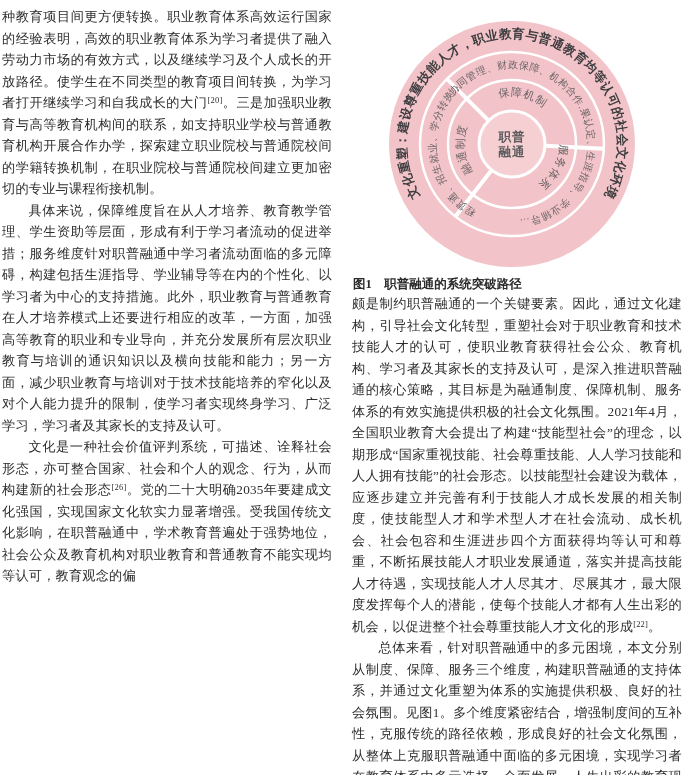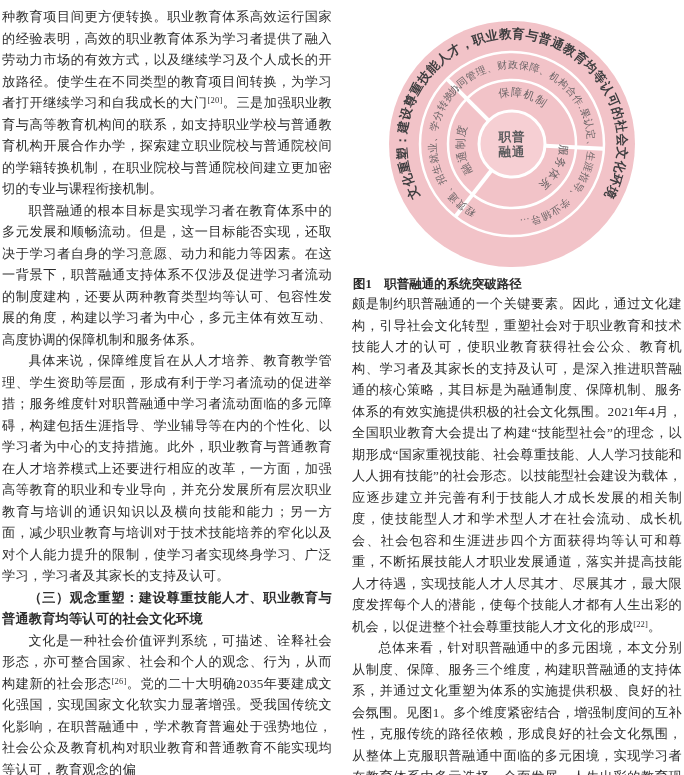--- a/index.html
+++ b/index.html
@@ -45,23 +45,21 @@
   .ring-inner-text{font-size:11px;fill:#6a6466;letter-spacing:1px;}
   .center-text{font-size:12.5px;font-weight:bold;fill:#5b5b5d;letter-spacing:1px;}
 </style>
 </head>
 <body>
 
 <div class="page">
 
   <div class="col col-left" id="left-column-text">
       <p class="para noindent"><span>种教育项目间更方便转换。职业教育体系高效运行国家的经验表明，高效的职业教育体系为学习者提供了融入劳动力市场的有效方式，以及继续学习及个人成长的开放路径。使学生在不同类型的教育项目间转换，为学习者打开继续学习和自我成长的大门</span><sup>[20]</sup><span>。三是加强职业教育与高等教育机构间的联系，如支持职业学校与普通教育机构开展合作办学，探索建立职业院校与普通院校间的学籍转换机制，在职业院校与普通院校间建立更加密切的专业与课程衔接机制。</span></p>
-      <p class="para"><span>职普融通的根本目标是实现学习者在教育体系中的多元发展和顺畅流动。但是，这一目标能否实现，还取决于学习者自身的学习意愿、动力和能力等因素。在这一背景下，职普融通支持体系不仅涉及促进学习者流动的制度建构，还要从两种教育类型均等认可、包容性发展的角度，构建以学习者为中心，多元主体有效互动、高度协调的保障机制和服务体系。</span></p>
       <p class="para"><span>具体来说，保障维度旨在从人才培养、教育教学管理、学生资助等层面，形成有利于学习者流动的促进举措；服务维度针对职普融通中学习者流动面临的多元障碍，构建包括生涯指导、学业辅导等在内的个性化、以学习者为中心的支持措施。此外，职业教育与普通教育在人才培养模式上还要进行相应的改革，一方面，加强高等教育的职业和专业导向，并充分发展所有层次职业教育与培训的通识知识以及横向技能和能力；另一方面，减少职业教育与培训对于技术技能培养的窄化以及对个人能力提升的限制，使学习者实现终身学习、广泛学习，学习者及其家长的支持及认可。</span></p>
-      <p class="para heading"><span>（三）观念重塑：建设尊重技能人才、职业教育与普通教育均等认可的社会文化环境</span></p>
       <p class="para"><span>文化是一种社会价值评判系统，可描述、诠释社会形态，亦可整合国家、社会和个人的观念、行为，从而构建新的社会形态</span><sup>[26]</sup><span>。党的二十大明确2035年要建成文化强国，实现国家文化软实力显著增强。受我国传统文化影响，在职普融通中，学术教育普遍处于强势地位，社会公众及教育机构对职业教育和普通教育不能实现均等认可，教育观念的偏</span></p>
     </div>
 
   <div class="col col-right">
 
     <div class="figure-wrap">
       <svg width="300" height="290" viewBox="0 0 300 290">
 
         <circle cx="150" cy="144" r="123" fill="#F2C3C8"></circle>
 

